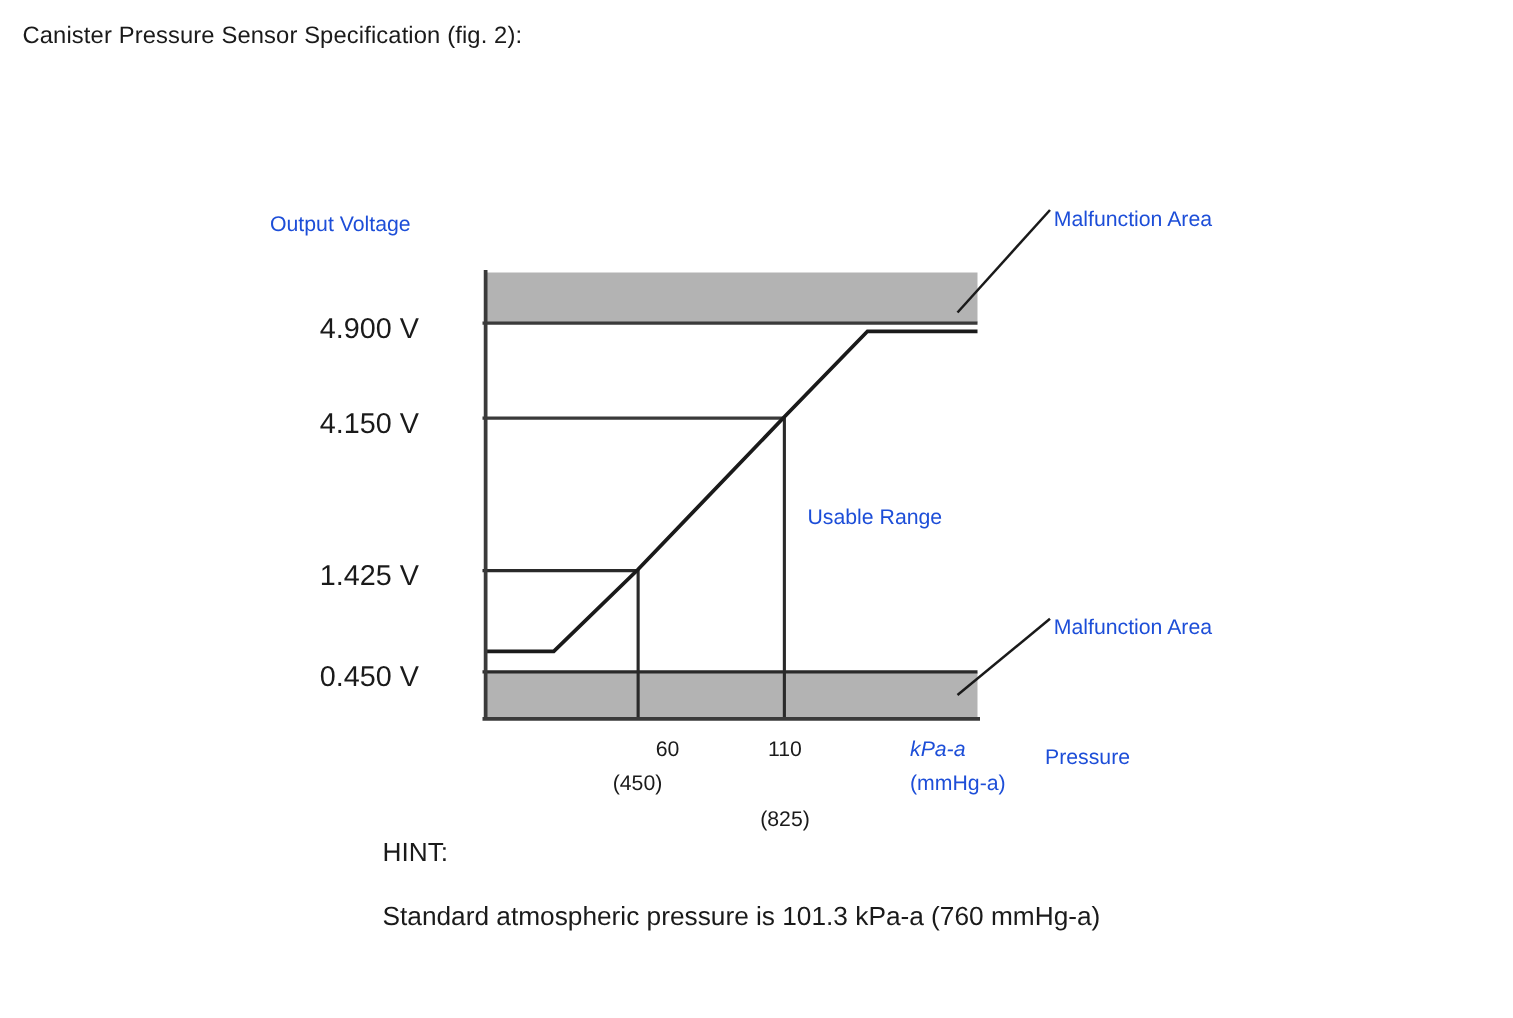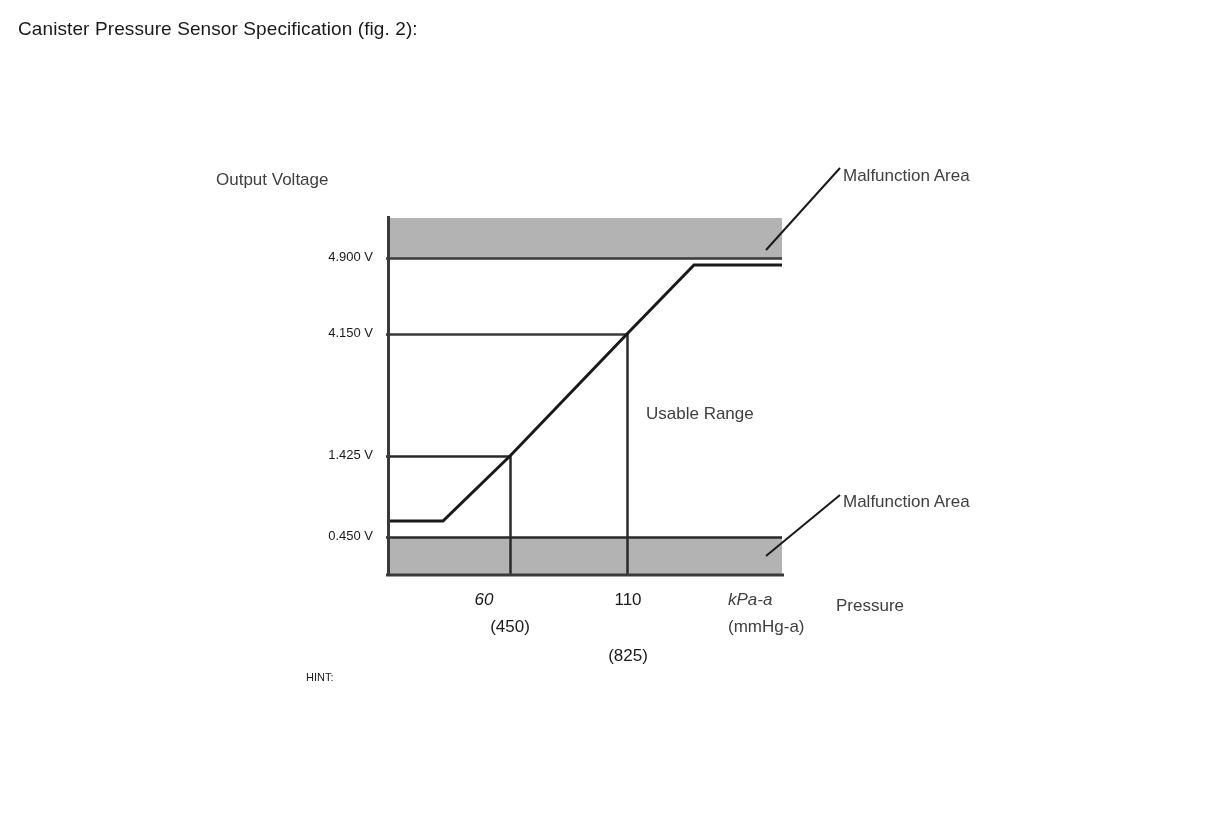--- a/index.html
+++ b/index.html
@@ -30,45 +30,45 @@
     left: 0;
     top: 0;
     width: 1210px;
     height: 814px;
   }
 
   .fig-text {
     position: absolute;
     font-family: "Liberation Sans", sans-serif;
     font-size: 17px;
-    color: #404040;
+    color: #1d4ed8;
     white-space: nowrap;
   }
 
   .axis-title { font-size: 17px; }
 
   .ytick-label {
     position: absolute;
-    font-size: 13px;
-    text-align: right;
+    font-size: 23px;
+    text-align: center;
     white-space: nowrap;
   }
 
   .xtick-label {
     position: absolute;
     font-size: 17px;
     text-align: center;
     white-space: nowrap;
   }
 
   #hint-block {
     position: absolute;
     left: 306px;
     top: 672px;
-    font-size: 11px;
+    font-size: 21px;
     line-height: 1.0;
   }
   #hint-label { margin: 0 0 30px 0; }
   #hint-text  { margin: 0; }
 
   svg { display: block; }
 </style>
 </head>
 <body>
 
@@ -105,34 +105,35 @@
     <line x1="766" y1="556" x2="840" y2="495" stroke="#1a1a1a" stroke-width="2"></line>
   </svg>
 
   <div class="fig-text axis-title" style="left:216px; top:170px;">Output Voltage</div>
 
   <div class="ytick-label" style="left:218px; top:249px; width:155px;">4.900 V</div>
   <div class="ytick-label" style="left:218px; top:325px; width:155px;">4.150 V</div>
   <div class="ytick-label" style="left:218px; top:447px; width:155px;">1.425 V</div>
   <div class="ytick-label" style="left:218px; top:528px; width:155px;">0.450 V</div>
 
-  <div class="xtick-label" style="left:424px; top:590px; width:120px;font-style:italic;">60</div>
+  <div class="xtick-label" style="left:474px; top:590px; width:120px;">60</div>
   <div class="xtick-label" style="left:450px; top:617px; width:120px;">(450)</div>
 
   <div class="xtick-label" style="left:568px; top:590px; width:120px;">110</div>
   <div class="xtick-label" style="left:568px; top:646px; width:120px;">(825)</div>
 
   <div class="fig-text" style="left:728px; top:590px;font-style:italic;">kPa-a</div>
   <div class="fig-text" style="left:728px; top:617px;">(mmHg-a)</div>
 
   <div class="fig-text axis-title" style="left:836px; top:570px;margin-top:26px;">Pressure</div>
 
   <div class="fig-text" style="left:843px; top:166px;">Malfunction Area</div>
 
   <div class="fig-text" style="left:843px; top:492px;">Malfunction Area</div>
 
   <div class="fig-text" style="left:646px; top:404px;">Usable Range</div>
 
 </div>
 
 <div id="hint-block">
   <p id="hint-label">HINT:</p>
+  <p id="hint-text">Standard atmospheric pressure is 101.3 kPa-a (760 mmHg-a)</p>
 </div>
 
 </body></html>

